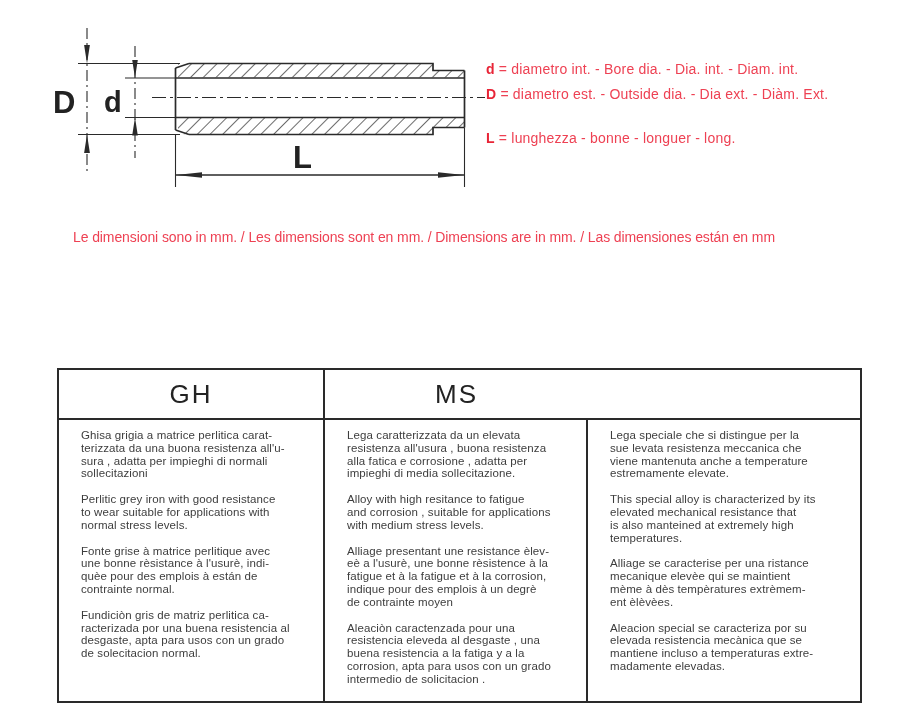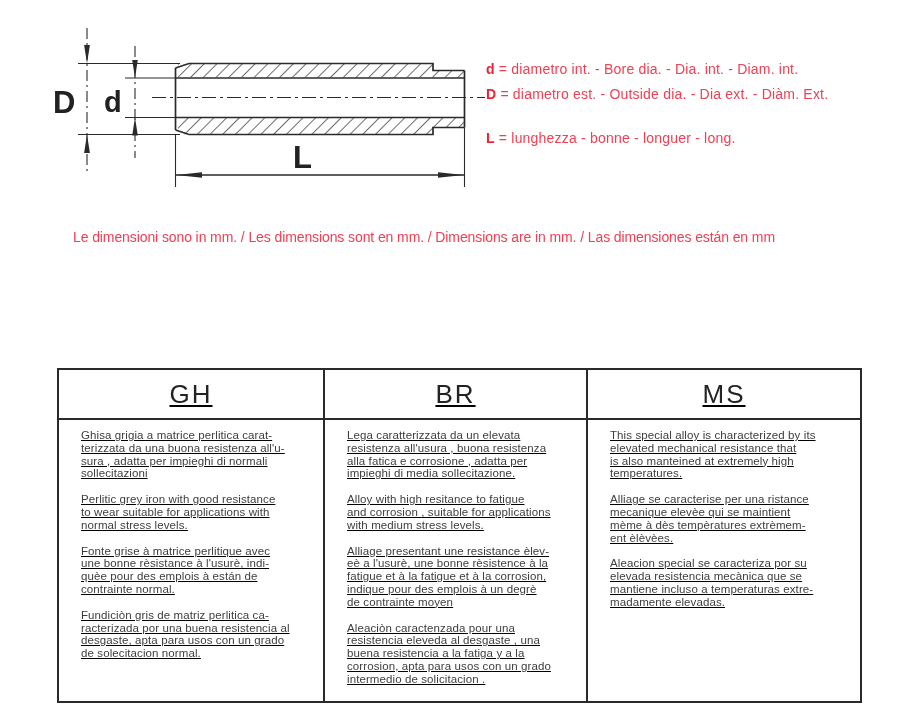--- a/index.html
+++ b/index.html
@@ -27,21 +27,20 @@
   .legend-line.l3{top:130px;}
 
   .units-note{
     position:absolute;left:73px;top:229px;white-space:nowrap;
     font-size:14px;letter-spacing:-0.1px;color:var(--accent-red);
   }
 
   .materials-table{
     position:absolute;left:57px;top:368px;width:805px;
     border:2px solid var(--line-black);
-    text-decoration:underline;
   }
   .thead{display:grid;grid-template-columns:266px 263px 1fr;border-bottom:2px solid var(--line-black);}
   .th{
     height:48px;display:flex;align-items:center;justify-content:center;
     border-right:2px solid var(--line-black);
     font-size:26px;letter-spacing:2px;color:#232323;font-weight:400;
   }
   .th:last-child{border-right:none;}
   .tbody{display:grid;grid-template-columns:266px 263px 1fr;}
   .td{
@@ -129,21 +128,20 @@
     <span class="sym">L</span>
     <span>= lunghezza - bonne - longuer - long.</span>
   </div>
 </div>
 
 <div class="units-note">Le dimensioni sono in mm. / Les dimensions sont en mm. / Dimensions are in mm. / Las dimensiones están en mm</div>
 
 <div class="materials-table">
   <div class="thead">
     <div class="th">GH</div>
-    <div class="th">BR</div>
     <div class="th">MS</div>
   </div>
   <div class="tbody">
     <div class="td">
       <p>Ghisa grigia a matrice perlitica carat-
 terizzata da una buona resistenza all'u-
 sura , adatta per impieghi di normali
 sollecitazioni</p>
       <p>Perlitic grey iron with good resistance
 to wear suitable for applications with
@@ -170,20 +168,24 @@
 fatigue et à la fatigue et à la corrosion,
 indique pour des emplois à un degrè
 de contrainte moyen</p>
       <p>Aleaciòn caractenzada pour una
 resistencia eleveda al desgaste , una
 buena resistencia a la fatiga y a la
 corrosion, apta para usos con un grado
 intermedio de solicitacion .</p>
     </div>
     <div class="td">
+      <p>Lega speciale che si distingue per la
+sue levata resistenza meccanica che
+viene mantenuta anche a temperature
+estremamente elevate.</p>
       <p>This special alloy is characterized by its
 elevated mechanical resistance that
 is also manteined at extremely high
 temperatures.</p>
       <p>Alliage se caracterise per una ristance
 mecanique elevèe qui se maintient
 mème à dès tempèratures extrèmem-
 ent èlèvèes.</p>
       <p>Aleacion special se caracteriza por su
 elevada resistencia mecànica que se

